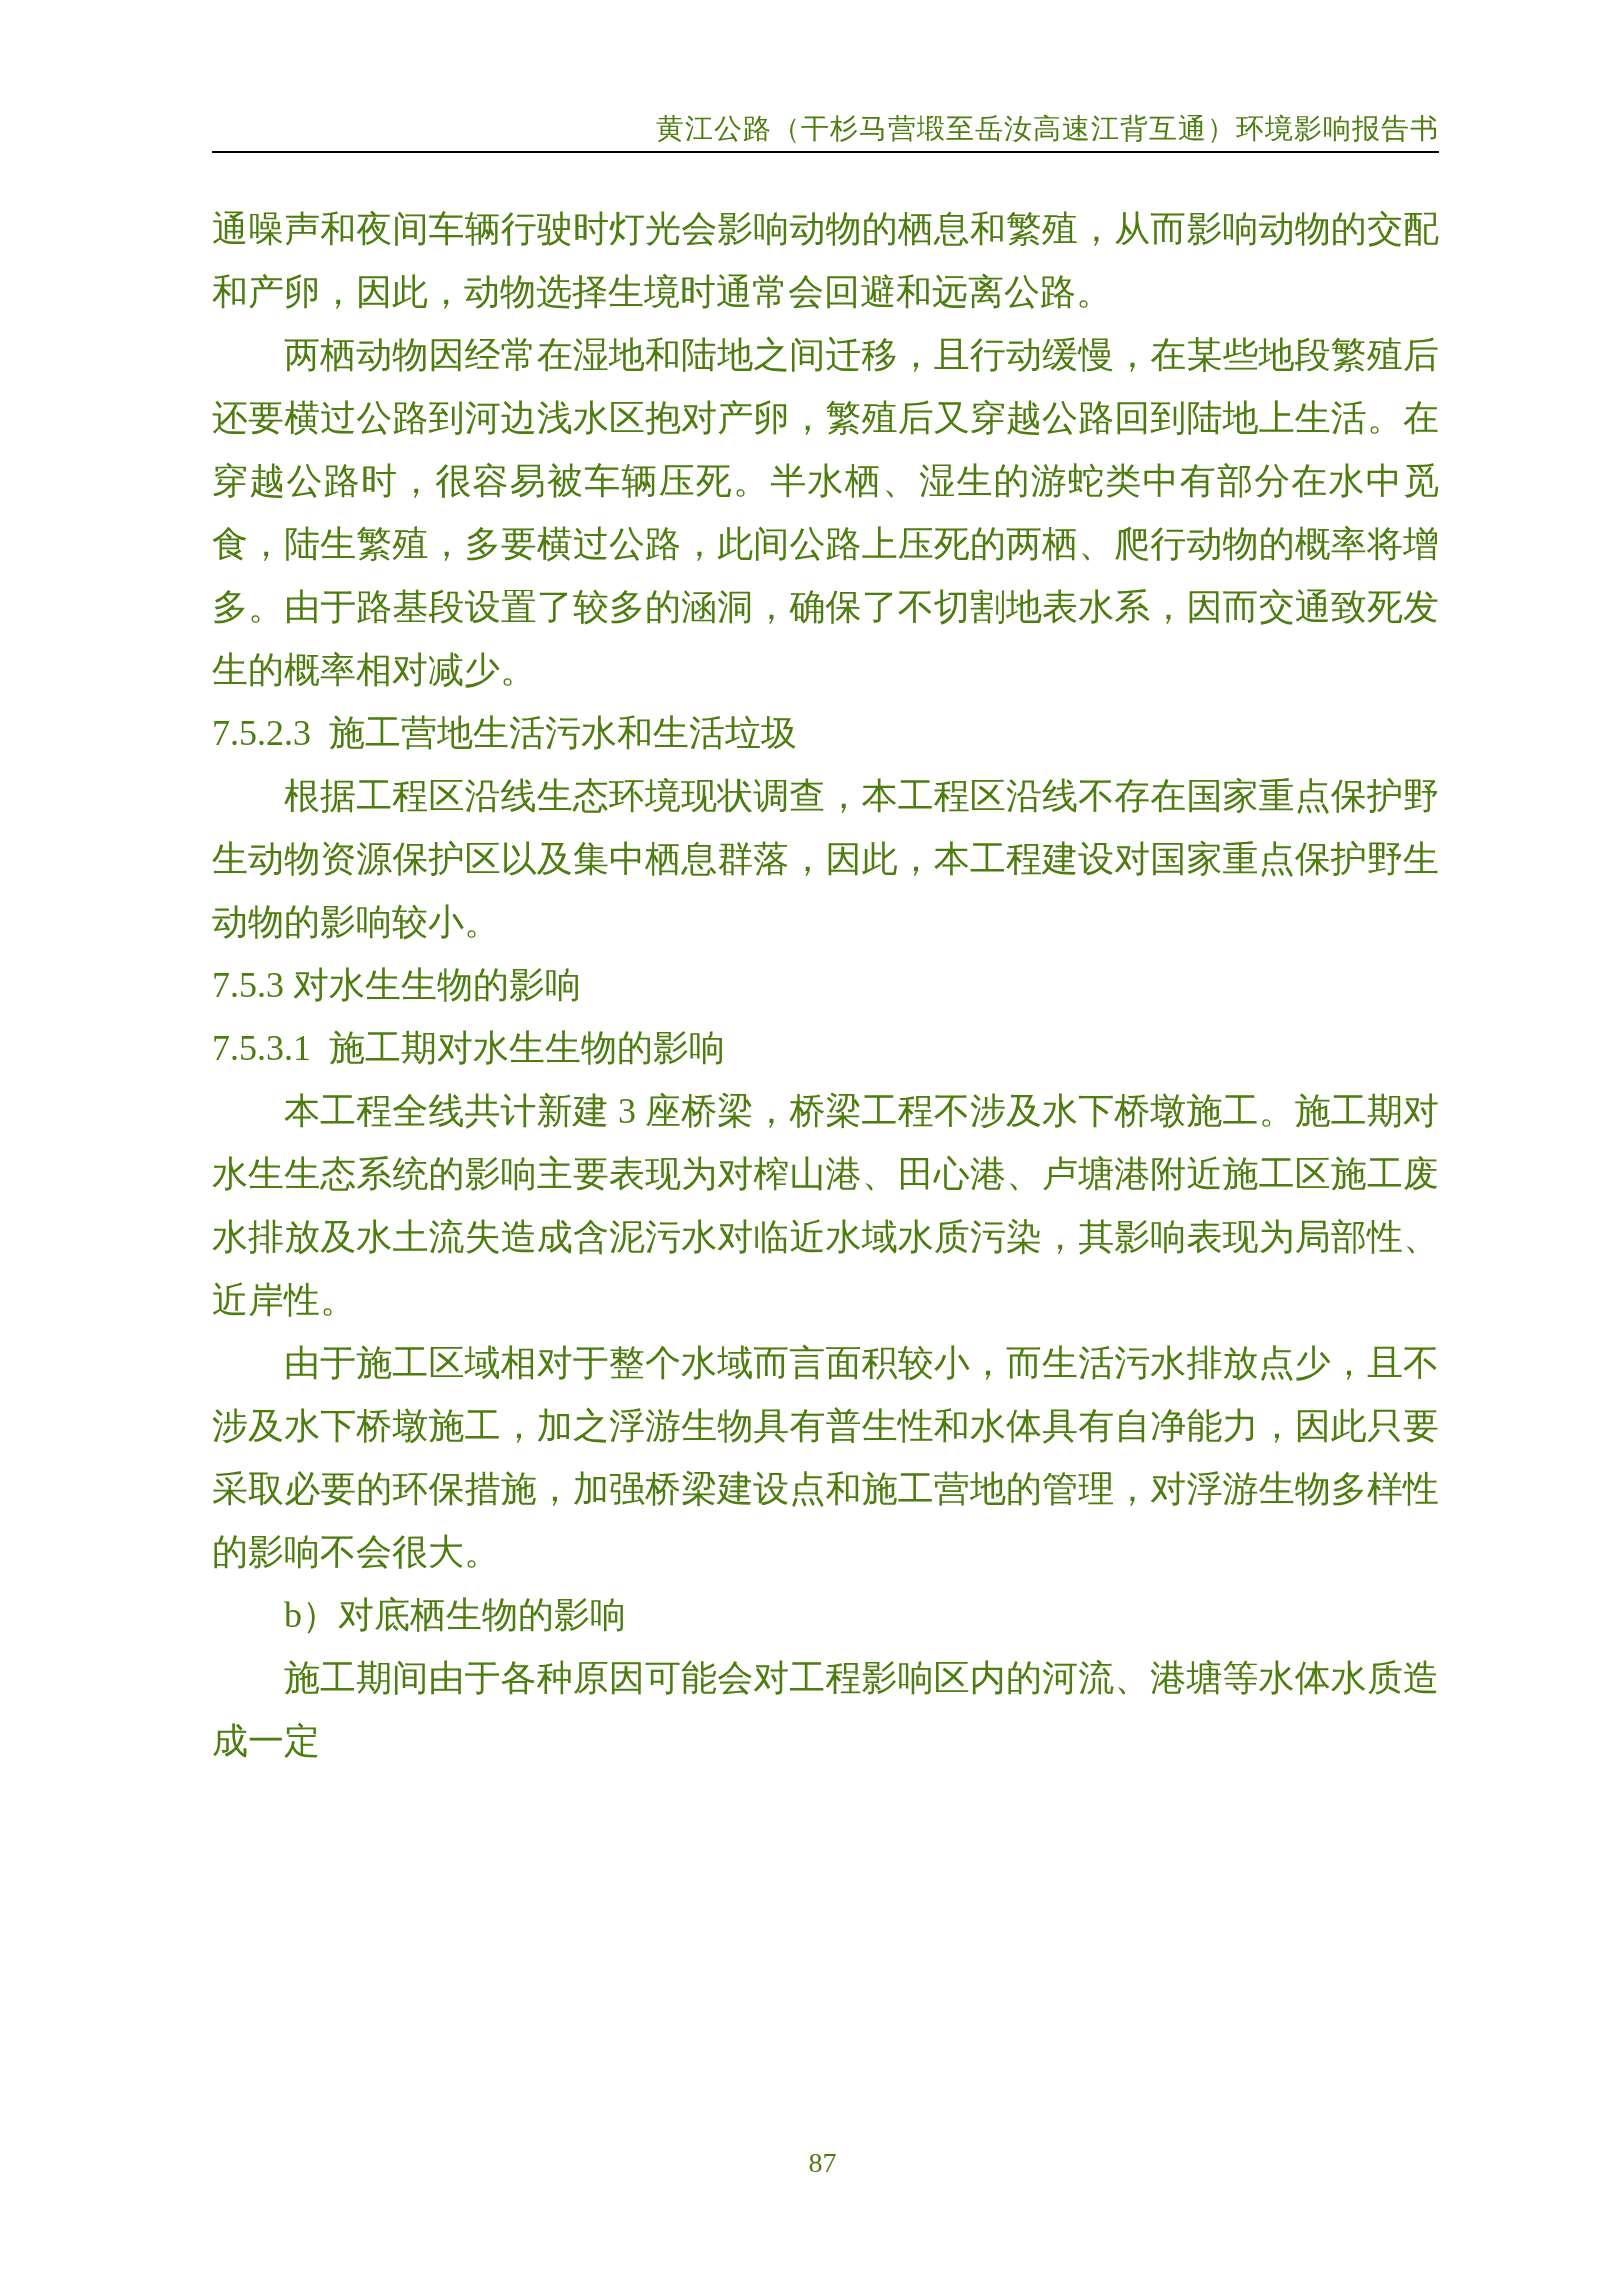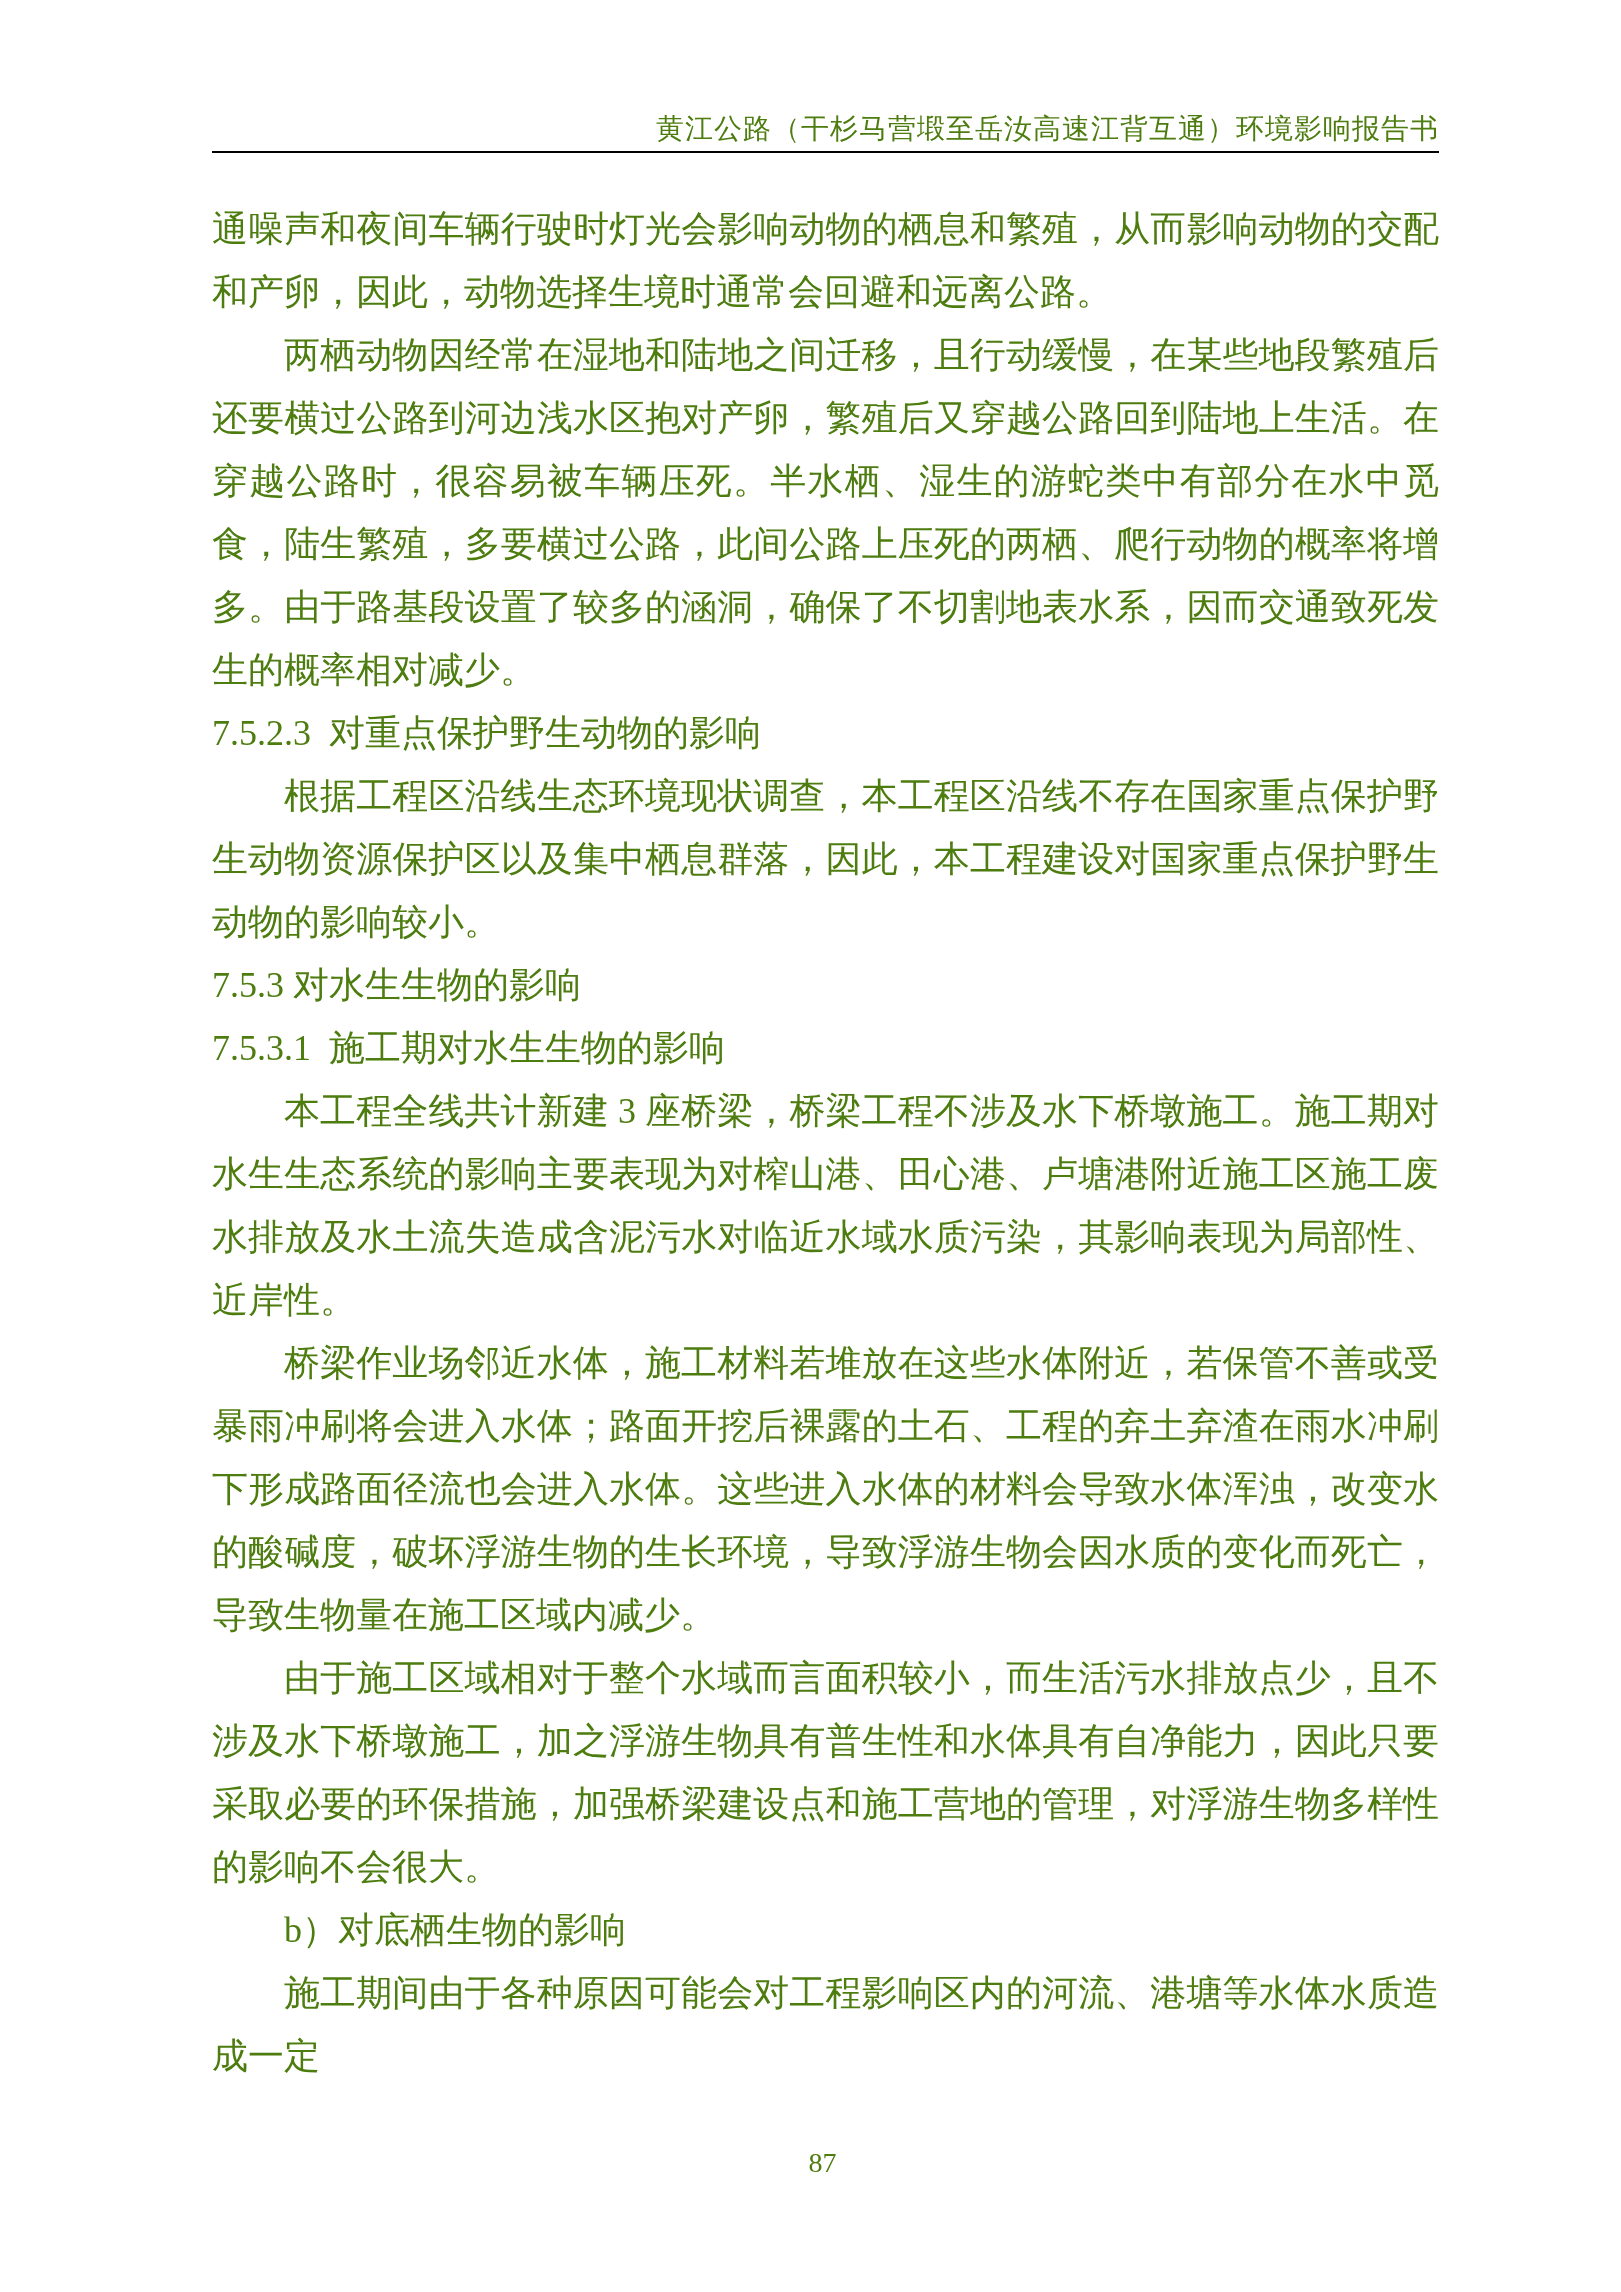--- a/index.html
+++ b/index.html
@@ -66,26 +66,25 @@
 
 <div class="page">
 
   <div class="doc-header">黄江公路（干杉马营塅至岳汝高速江背互通）环境影响报告书</div>
 
   <div class="header-rule"></div>
 
   <div class="doc-body">
     <p>通噪声和夜间车辆行驶时灯光会影响动物的栖息和繁殖，从而影响动物的交配和产卵，因此，动物选择生境时通常会回避和远离公路。</p>
     <p class="para-indent">两栖动物因经常在湿地和陆地之间迁移，且行动缓慢，在某些地段繁殖后还要横过公路到河边浅水区抱对产卵，繁殖后又穿越公路回到陆地上生活。在穿越公路时，很容易被车辆压死。半水栖、湿生的游蛇类中有部分在水中觅食，陆生繁殖，多要横过公路，此间公路上压死的两栖、爬行动物的概率将增多。由于路基段设置了较多的涵洞，确保了不切割地表水系，因而交通致死发生的概率相对减少。</p>
-    <p class="heading">7.5.2.3  对重点保护野生动物的影响</p>
+    <p class="heading">7.5.2.3  施工营地生活污水和生活垃圾</p>
     <p class="para-indent">根据工程区沿线生态环境现状调查，本工程区沿线不存在国家重点保护野生动物资源保护区以及集中栖息群落，因此，本工程建设对国家重点保护野生动物的影响较小。</p>
     <p class="heading">7.5.3 对水生生物的影响</p>
     <p class="heading">7.5.3.1  施工期对水生生物的影响</p>
     <p class="para-indent">本工程全线共计新建 3 座桥梁，桥梁工程不涉及水下桥墩施工。施工期对水生生态系统的影响主要表现为对榨山港、田心港、卢塘港附近施工区施工废水排放及水土流失造成含泥污水对临近水域水质污染，其影响表现为局部性、近岸性。</p>
-    <p class="para-indent">桥梁作业场邻近水体，施工材料若堆放在这些水体附近，若保管不善或受暴雨冲刷将会进入水体；路面开挖后裸露的土石、工程的弃土弃渣在雨水冲刷下形成路面径流也会进入水体。这些进入水体的材料会导致水体浑浊，改变水的酸碱度，破坏浮游生物的生长环境，导致浮游生物会因水质的变化而死亡，导致生物量在施工区域内减少。</p>
     <p class="para-indent">由于施工区域相对于整个水域而言面积较小，而生活污水排放点少，且不涉及水下桥墩施工，加之浮游生物具有普生性和水体具有自净能力，因此只要采取必要的环保措施，加强桥梁建设点和施工营地的管理，对浮游生物多样性的影响不会很大。</p>
     <p class="para-indent">b）对底栖生物的影响</p>
     <p class="para-indent">施工期间由于各种原因可能会对工程影响区内的河流、港塘等水体水质造成一定</p>
   </div>
 
   <div class="doc-footer">87</div>
 
 </div>
 
 

